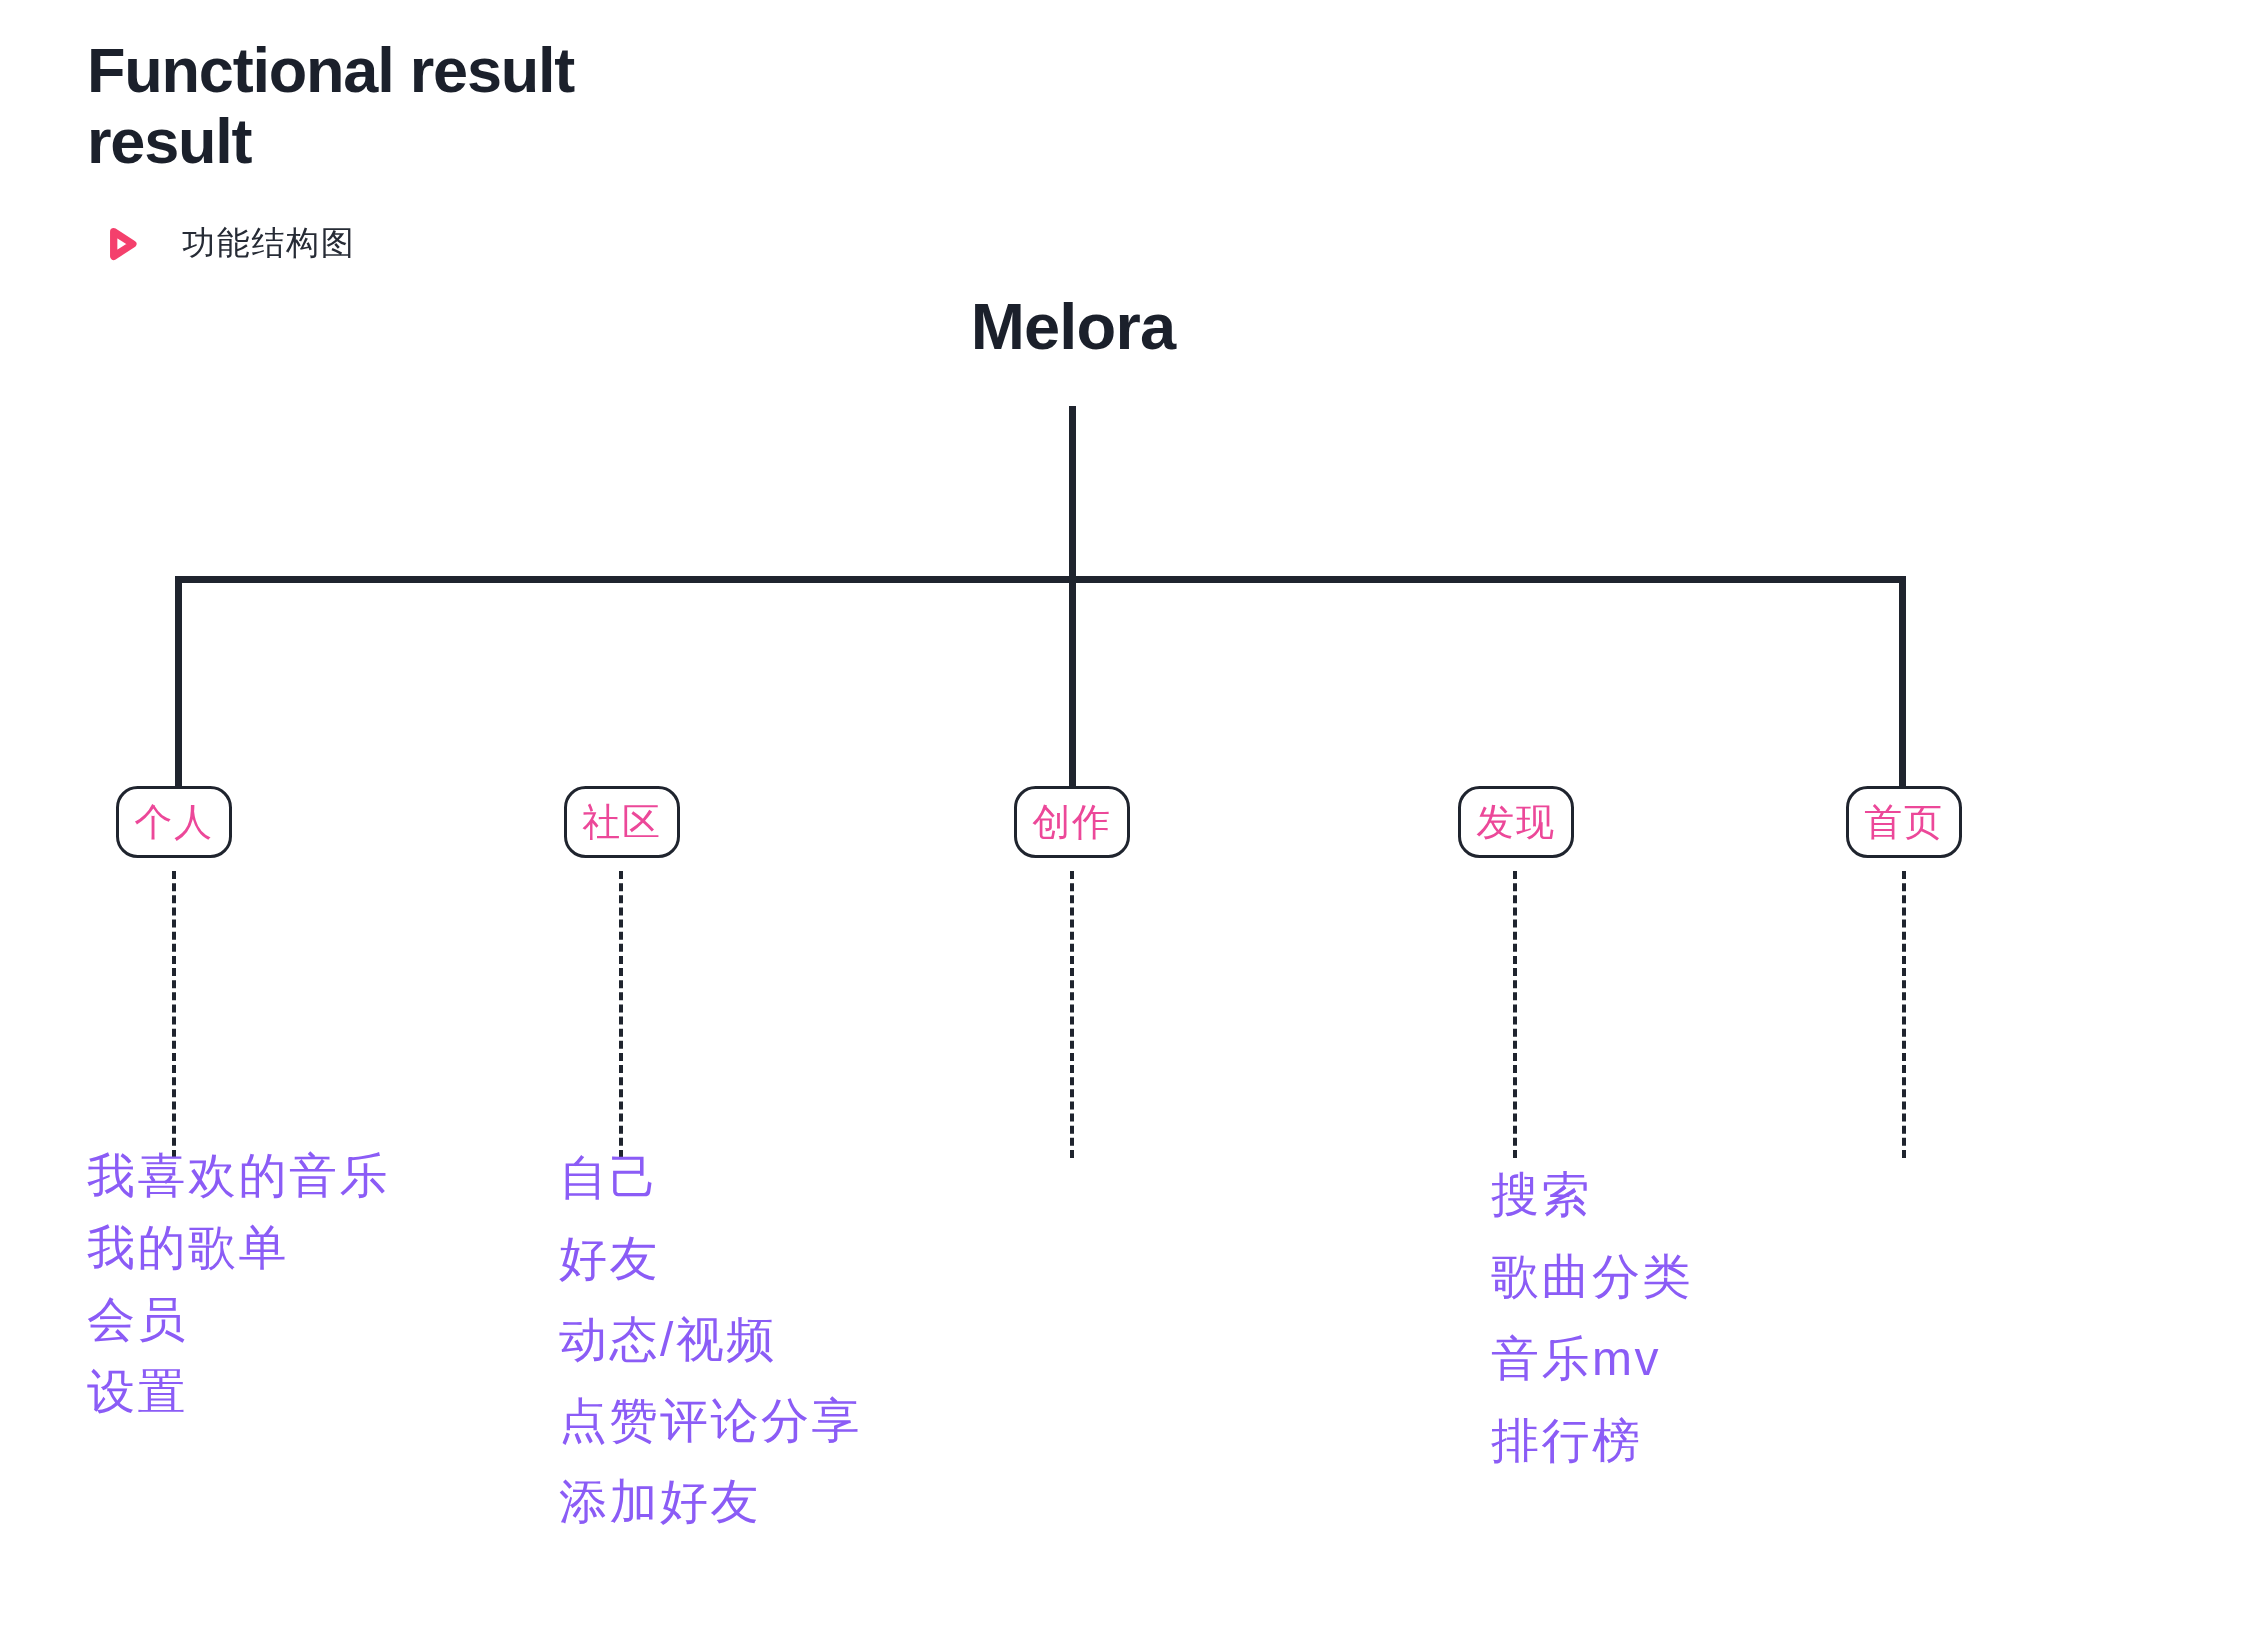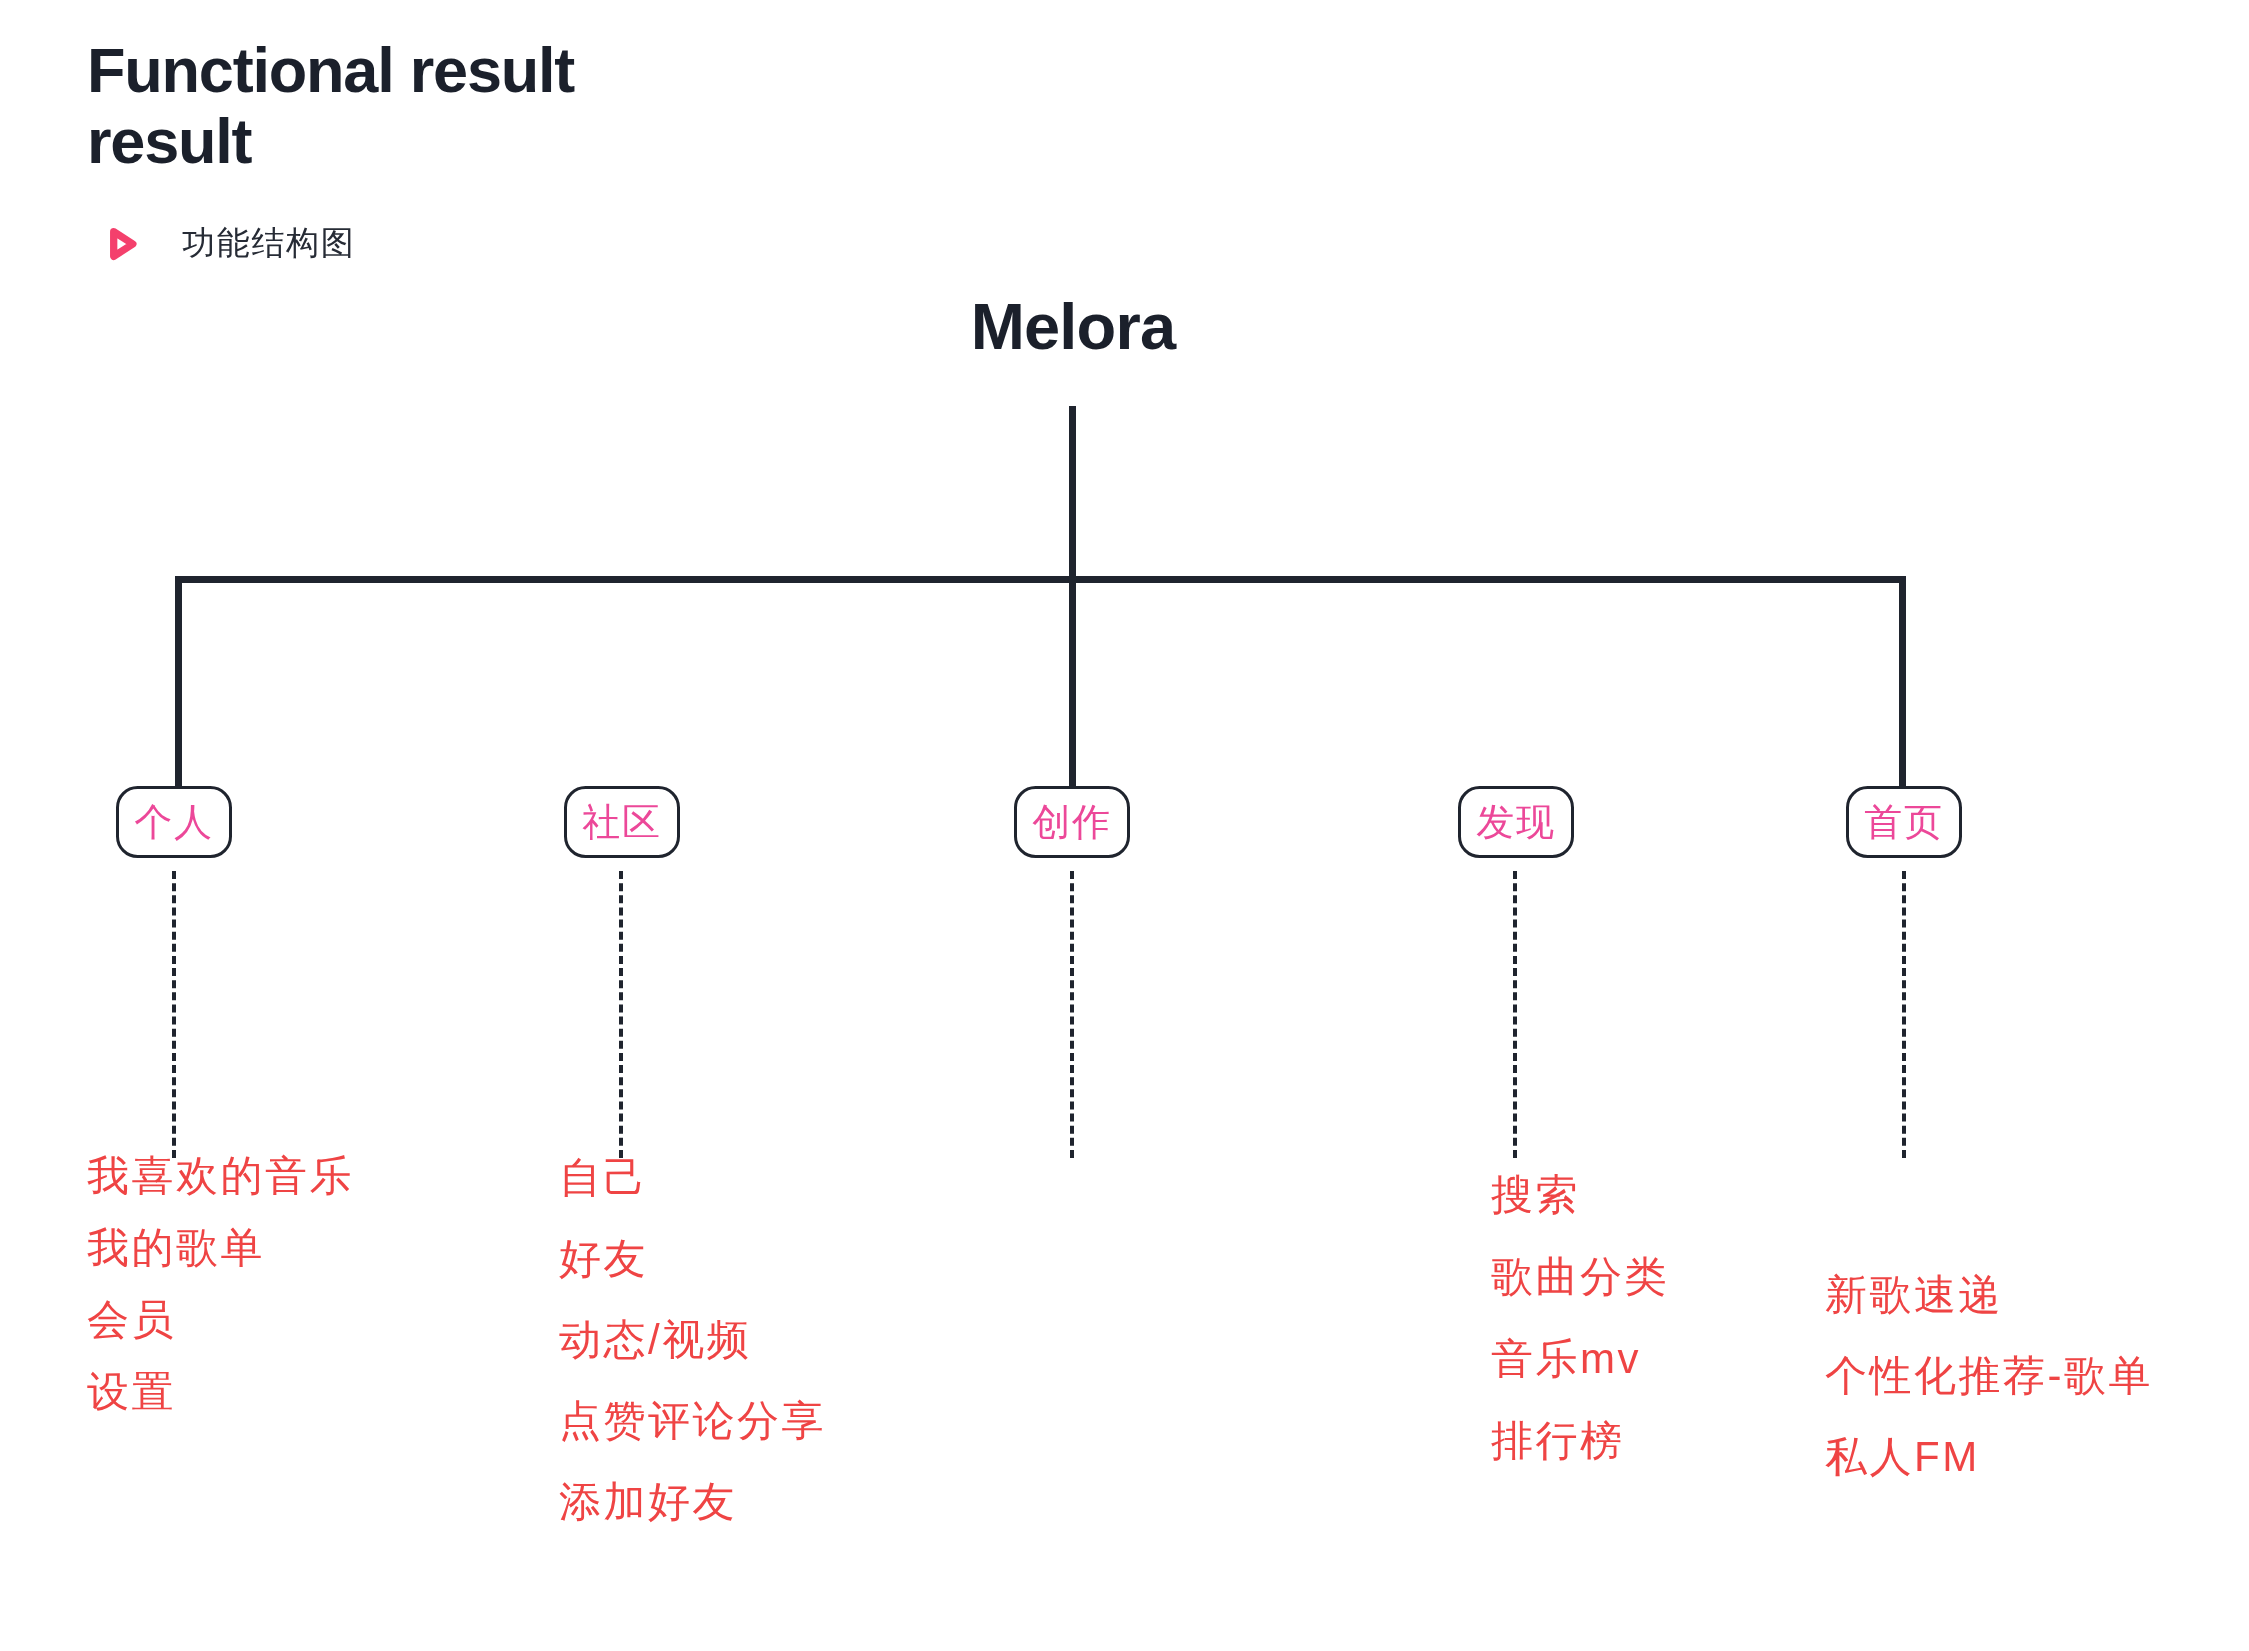--- a/index.html
+++ b/index.html
@@ -87,23 +87,23 @@
   .dash.d0 { left: 172px; }
   .dash.d1 { left: 619px; }
   .dash.d2 { left: 1070px; }
   .dash.d3 { left: 1513px; }
   .dash.d4 { left: 1902px; }
   ul.items {
     position: absolute;
     margin: 0;
     padding: 0;
     list-style: none;
-    font-size: 42px;
+    font-size: 48px;
     letter-spacing: 2.5px;
-    color: #ef4444;
+    color: #8b5cf6;
   }
   ul.items li {
     display: flex;
     align-items: center;
   }
   ul.col0 { left: 87px;  top: 1140px; }
   ul.col0 li { height: 72px; }
   ul.col1 { left: 559px;  top: 1137px; }
   ul.col1 li { height: 81px; }
   ul.col2 { left: 1053px; top: 1237px; }
@@ -162,20 +162,15 @@
   </ul>
 
 
   <ul class="items col3">
     <li>搜索</li>
     <li>歌曲分类</li>
     <li>音乐mv</li>
     <li>排行榜</li>
   </ul>
 
-  <ul class="items col4">
-    <li>新歌速递</li>
-    <li>个性化推荐-歌单</li>
-    <li>私人FM</li>
-  </ul>
 
 </div>
 
 
 </body></html>

